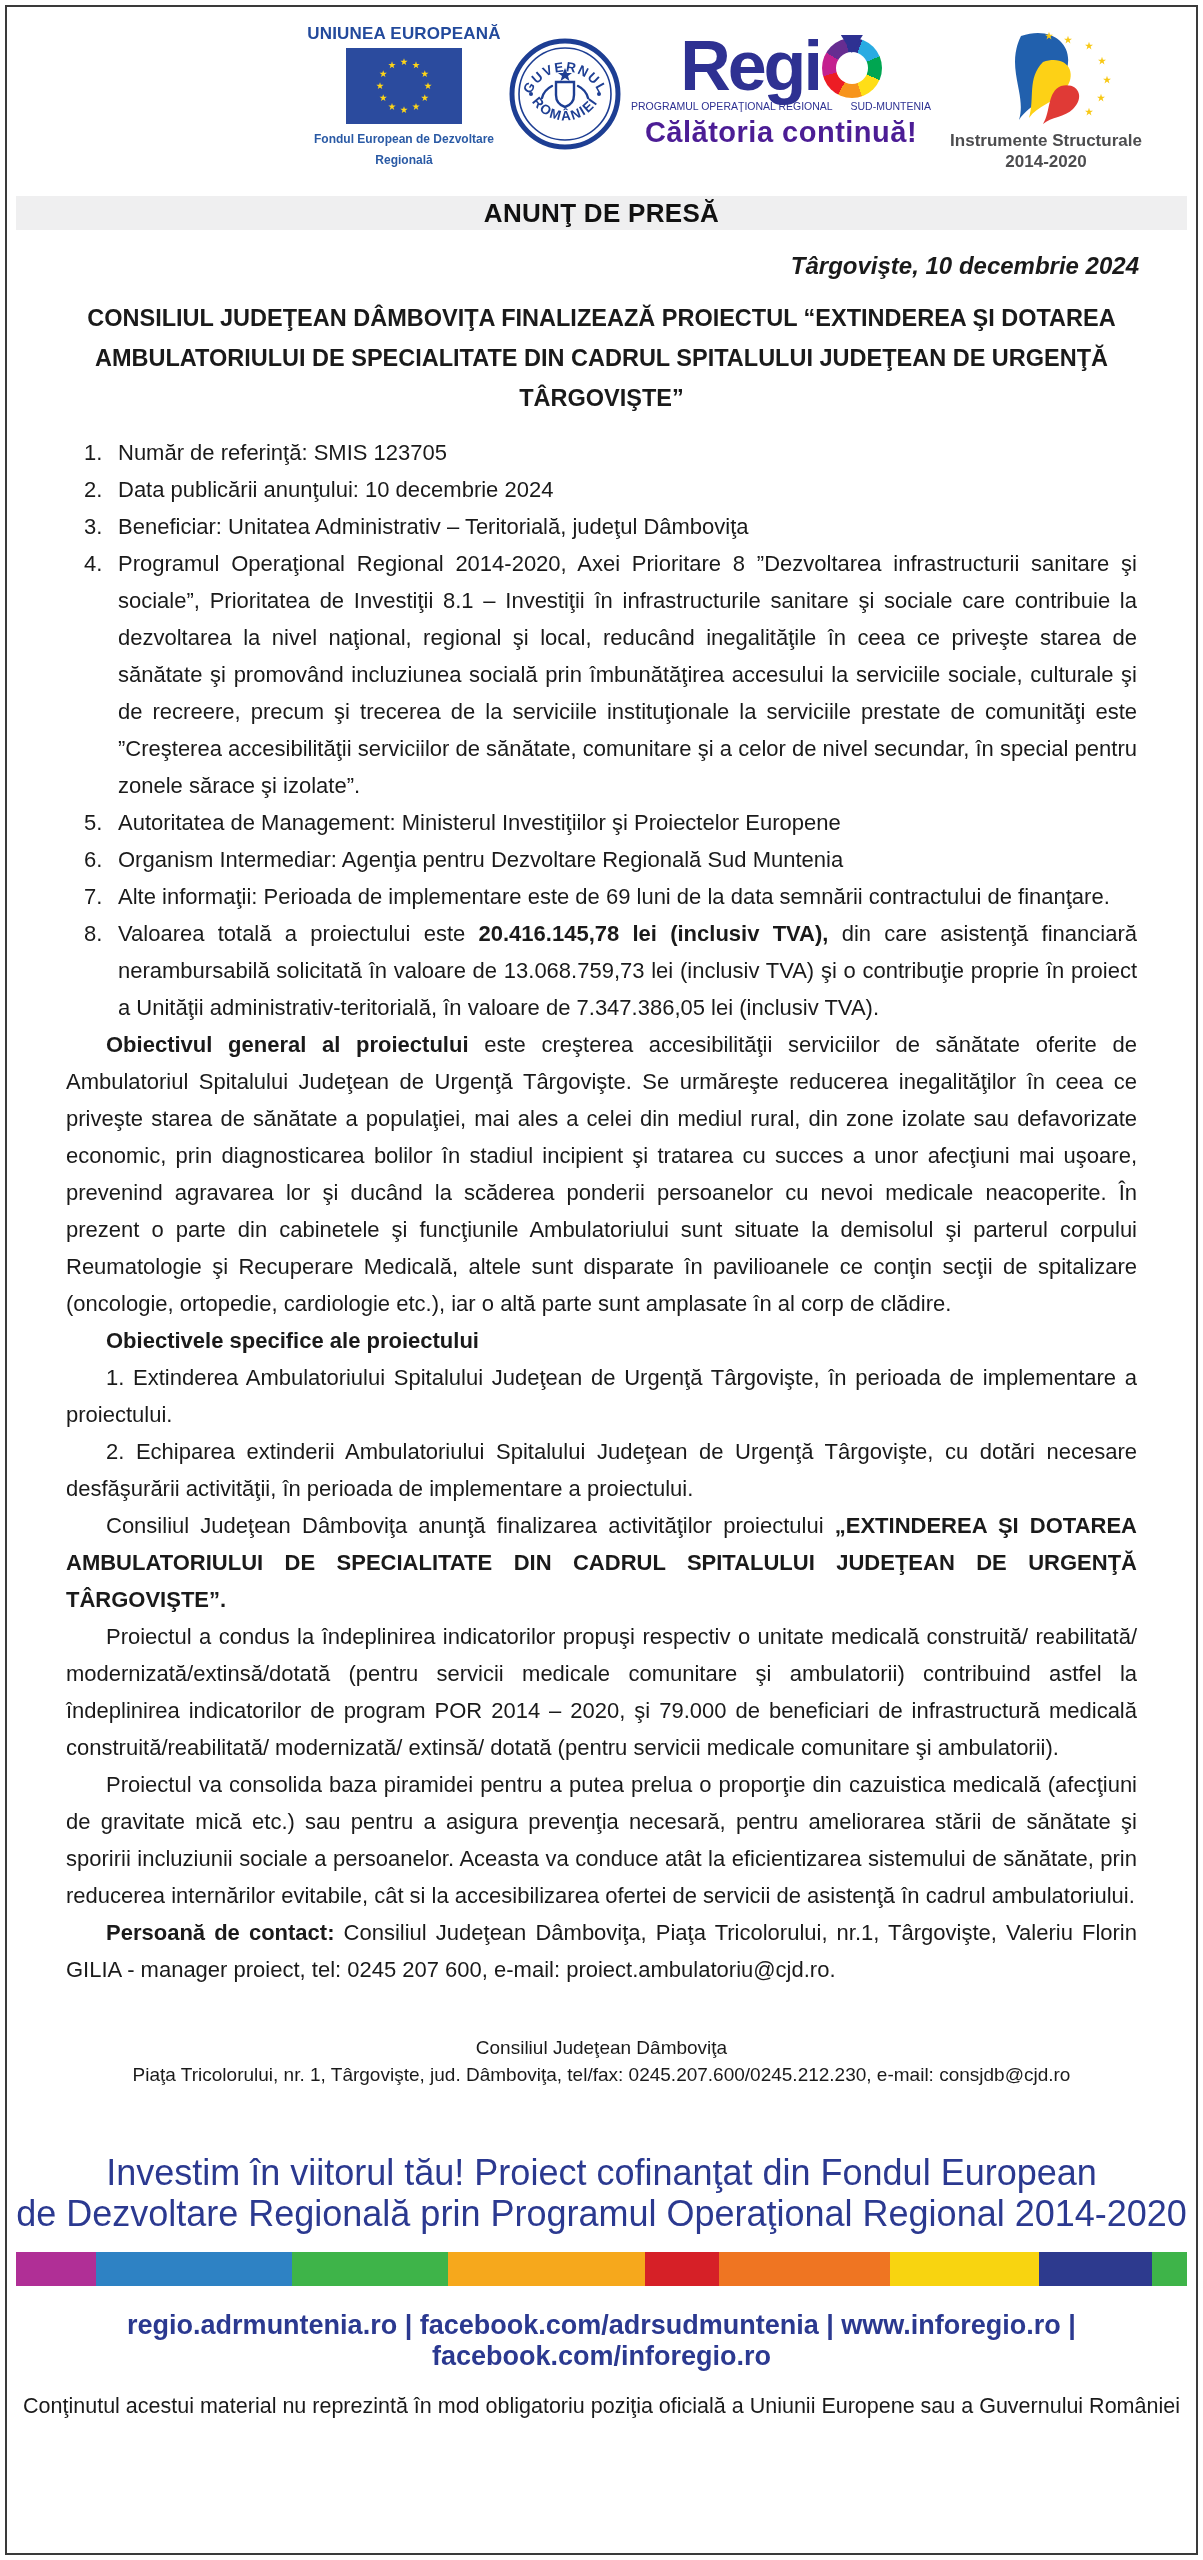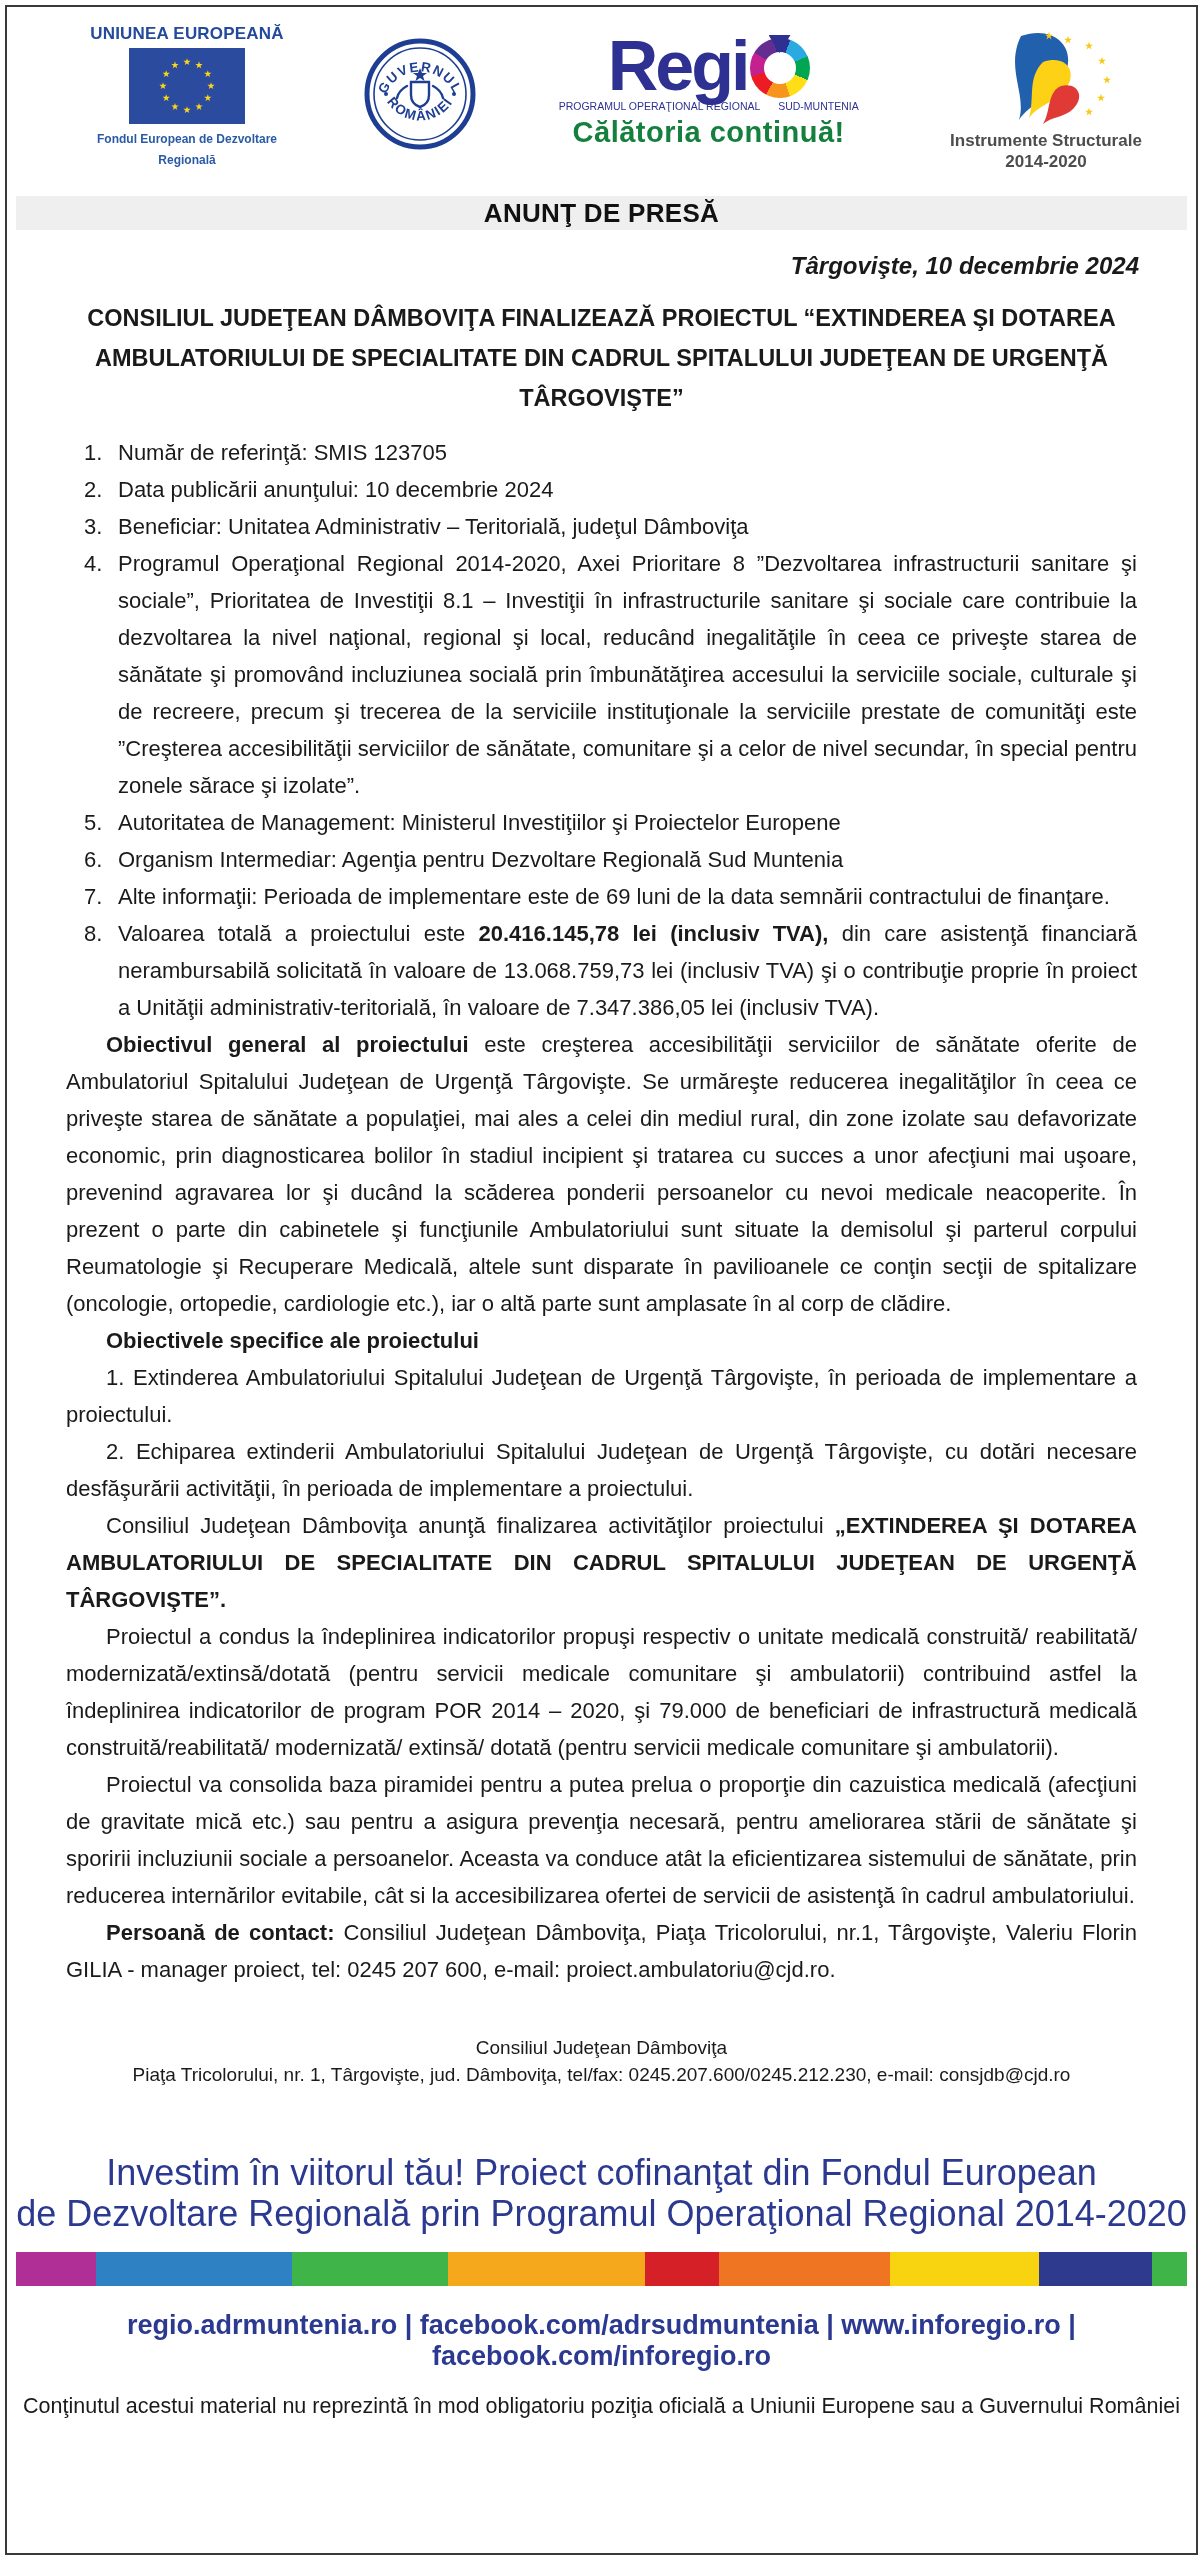--- a/index.html
+++ b/index.html
@@ -1,33 +1,33 @@
 <!DOCTYPE html>
 <html lang="ro"><head>
 <meta charset="utf-8">
 <style>
   html,body{margin:0;padding:0;background:#ffffff;}
   body{font-family:"Liberation Sans", sans-serif; color:#1a1a1a; width:1203px;}
   .page{position:relative; width:1203px; height:2560px; background:#fff; overflow:hidden;}
   .page-frame{position:absolute; inset:5px; border:2px solid #3a3a3a; pointer-events:none;}
 
   
-  .logos{display:flex; justify-content:space-between; align-items:flex-start; padding:24px 52px 0 82px; height:172px; box-sizing:border-box;}
+  .logos{display:flex; justify-content:flex-end; align-items:flex-start; padding:24px 52px 0 56px; height:172px; box-sizing:border-box;}
   .logo{display:flex; flex-direction:column; align-items:center;}
   .eu-title{font-size:17px; font-weight:bold; color:#234a9c; margin-bottom:4px; letter-spacing:.2px;}
   .eu-sub{font-size:12px; font-weight:bold; color:#2a5aa5; text-align:center; line-height:21px; margin-top:5px; width:210px;}
   .regio{width:320px; margin-top:10px;}
   .regio-row{display:flex; align-items:flex-end; justify-content:center;}
   .regio-name{font-size:70px; font-weight:bold; color:#2e3192; letter-spacing:-3px; line-height:64px;}
   .regio-wheel{position:relative; width:60px; height:60px; margin-left:2px; border-radius:50%;
     background:conic-gradient(from 20deg,#29abe2 0 13%,#00a651 13% 26%,#ffde17 26% 39%,#f7941d 39% 52%,#ed1c24 52% 65%,#c4208f 65% 78%,#662d91 78% 91%,#2e3192 91% 100%);}
   .wheel-hole{position:absolute; left:14px; top:14px; width:32px; height:32px; background:#fff; border-radius:50%;}
   .wheel-notch{position:absolute; left:19px; top:-3px; width:22px; height:18px; background:#2e3192; clip-path:polygon(0 0,100% 0,50% 100%);}
   .regio-caption{display:flex; justify-content:space-between; width:300px; font-size:10.5px; font-weight:normal; color:#2e3192; margin-top:2px;}
-  .regio-tagline{font-size:29px; font-weight:bold; color:#15803d; margin-top:4px; letter-spacing:.5px;}
+  .regio-tagline{font-size:29px; font-weight:bold; color:#4c1d95; margin-top:4px; letter-spacing:.5px;}
   .instr{width:210px; margin-top:4px;}
   .instr-text{font-size:17px; font-weight:bold; color:#4d4d4f; text-align:center; line-height:21px; margin-top:2px;}
 
   
   .band{margin:24px 16px 0; background:#efeff0; height:34px; display:flex; align-items:center; justify-content:center;}
   .band span{font-size:26px; font-weight:bold; color:#111; letter-spacing:.3px;}
   .dateline{margin:22px 64px 0 0; text-align:right; font-size:24px; font-weight:bold; font-style:italic;}
   .headline{margin:18px auto 0; width:1080px; text-align:center; font-size:23.5px; font-weight:bold; line-height:40px;}
 
   

